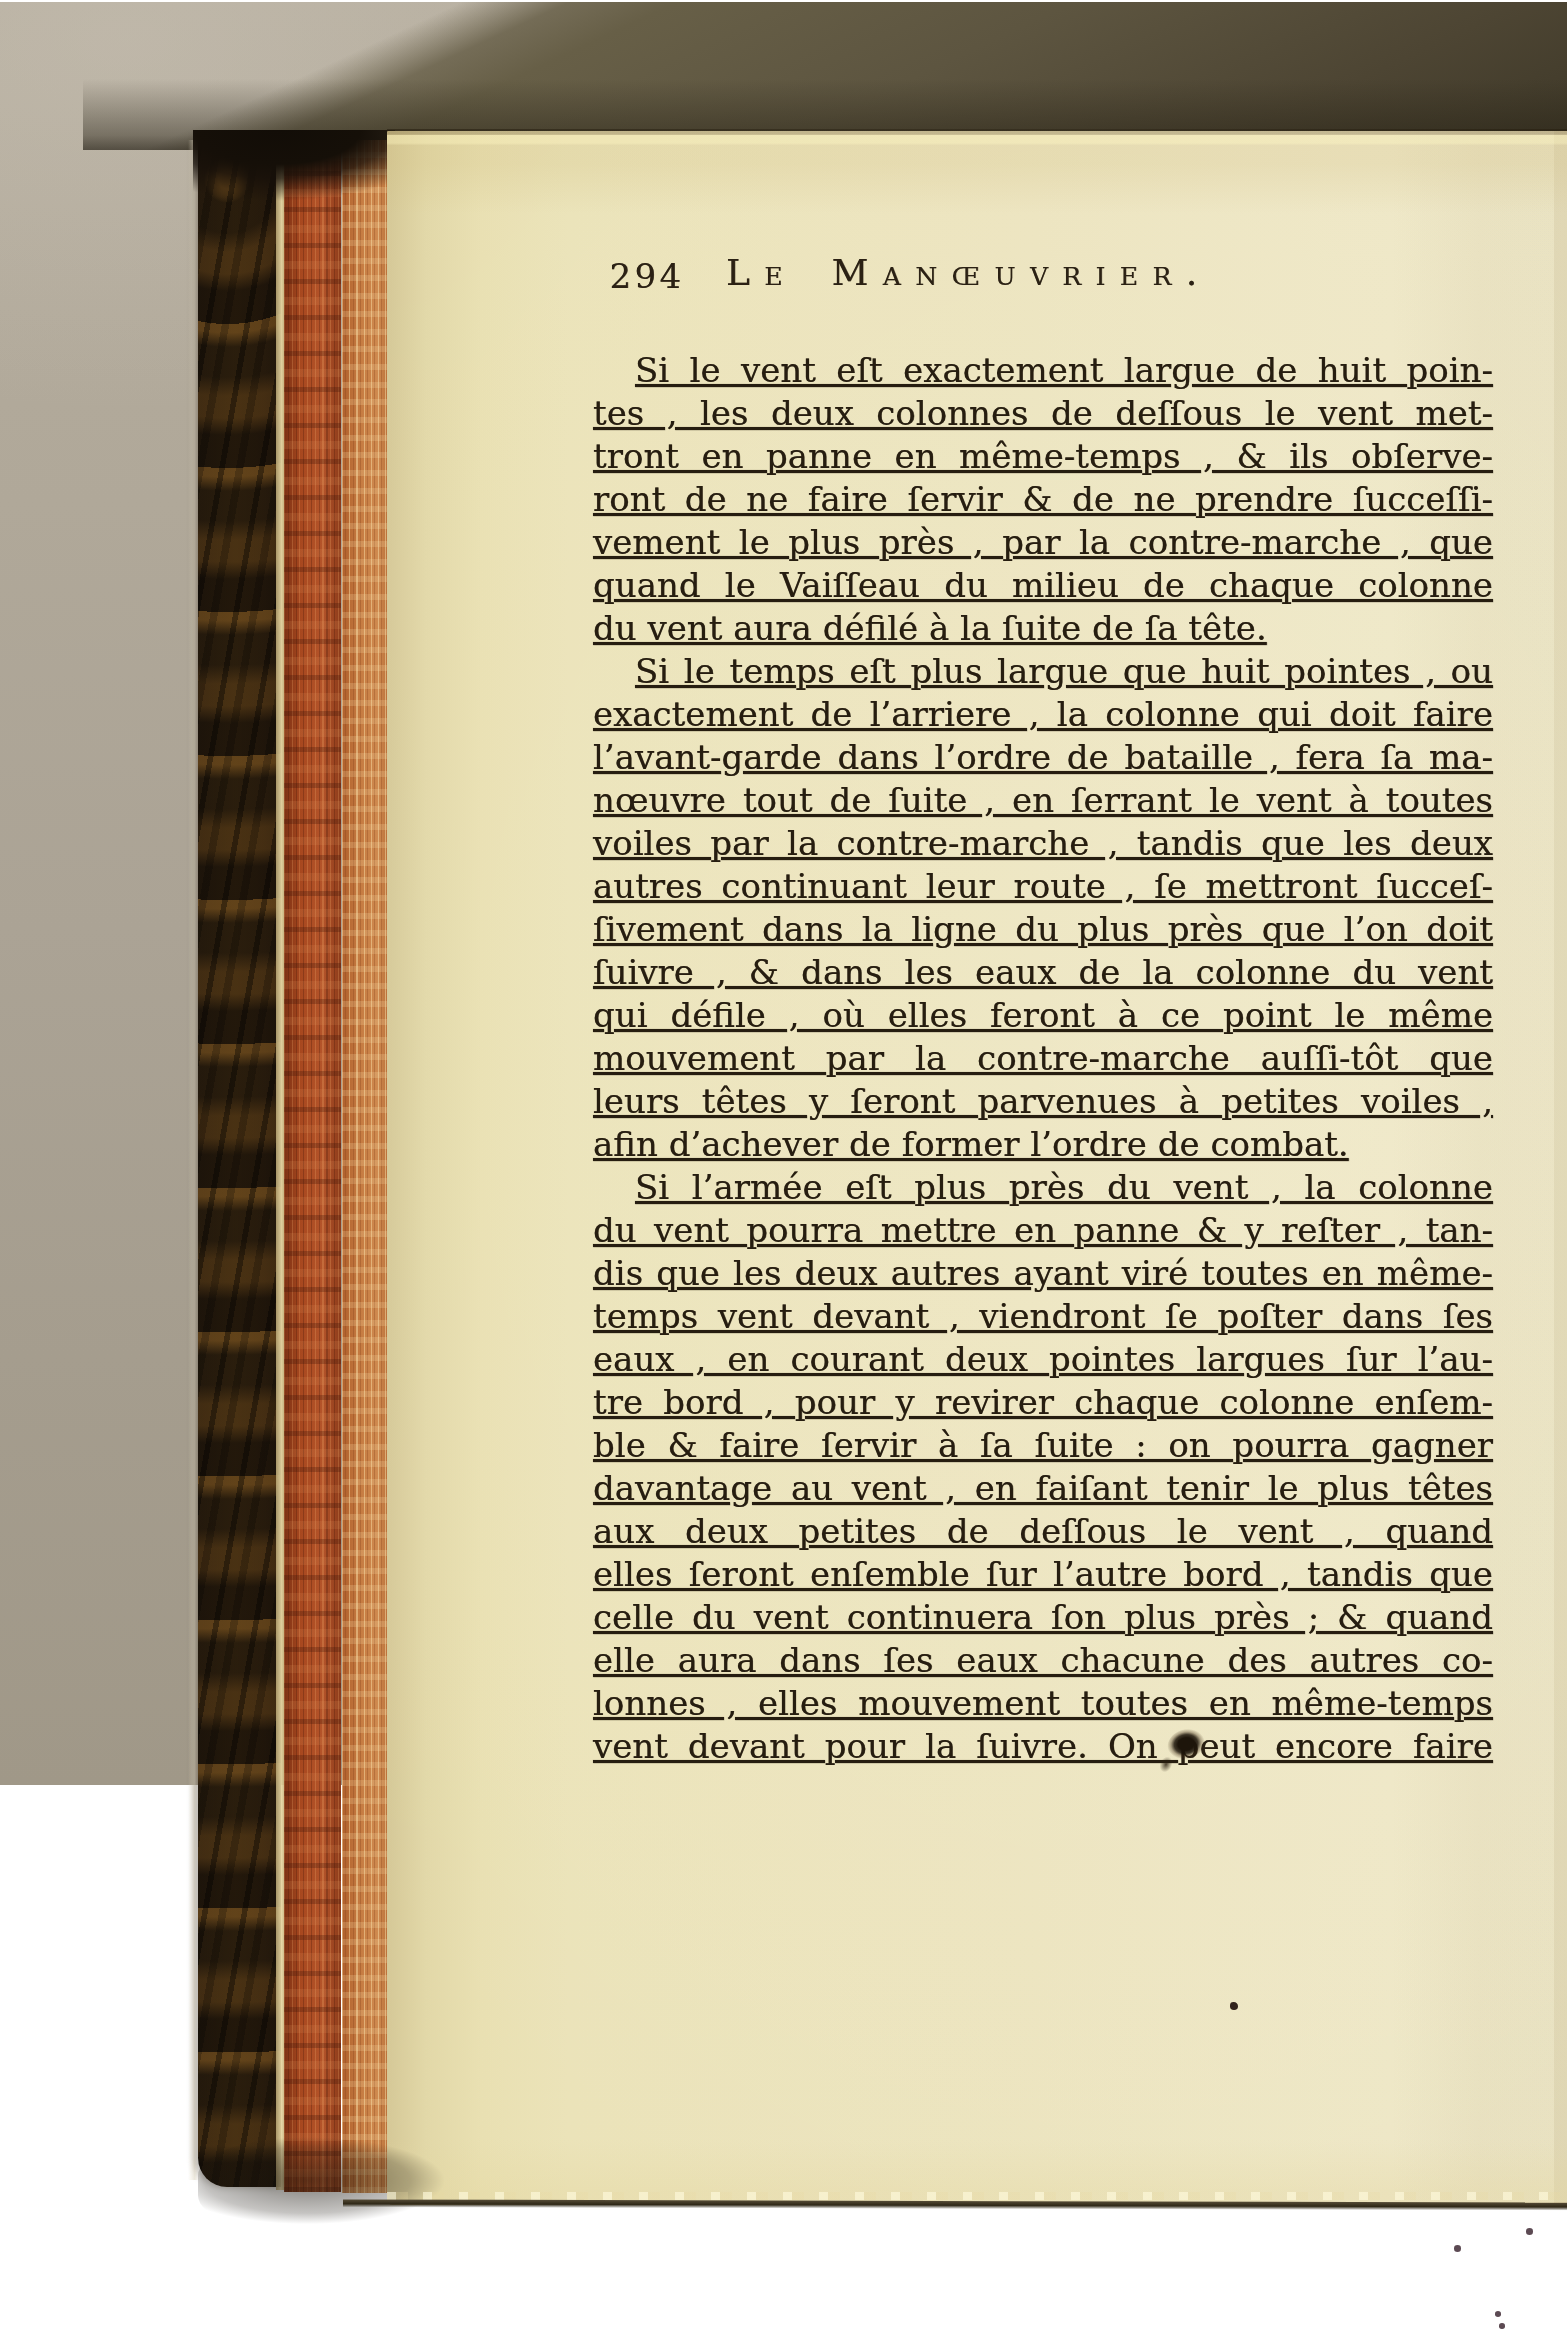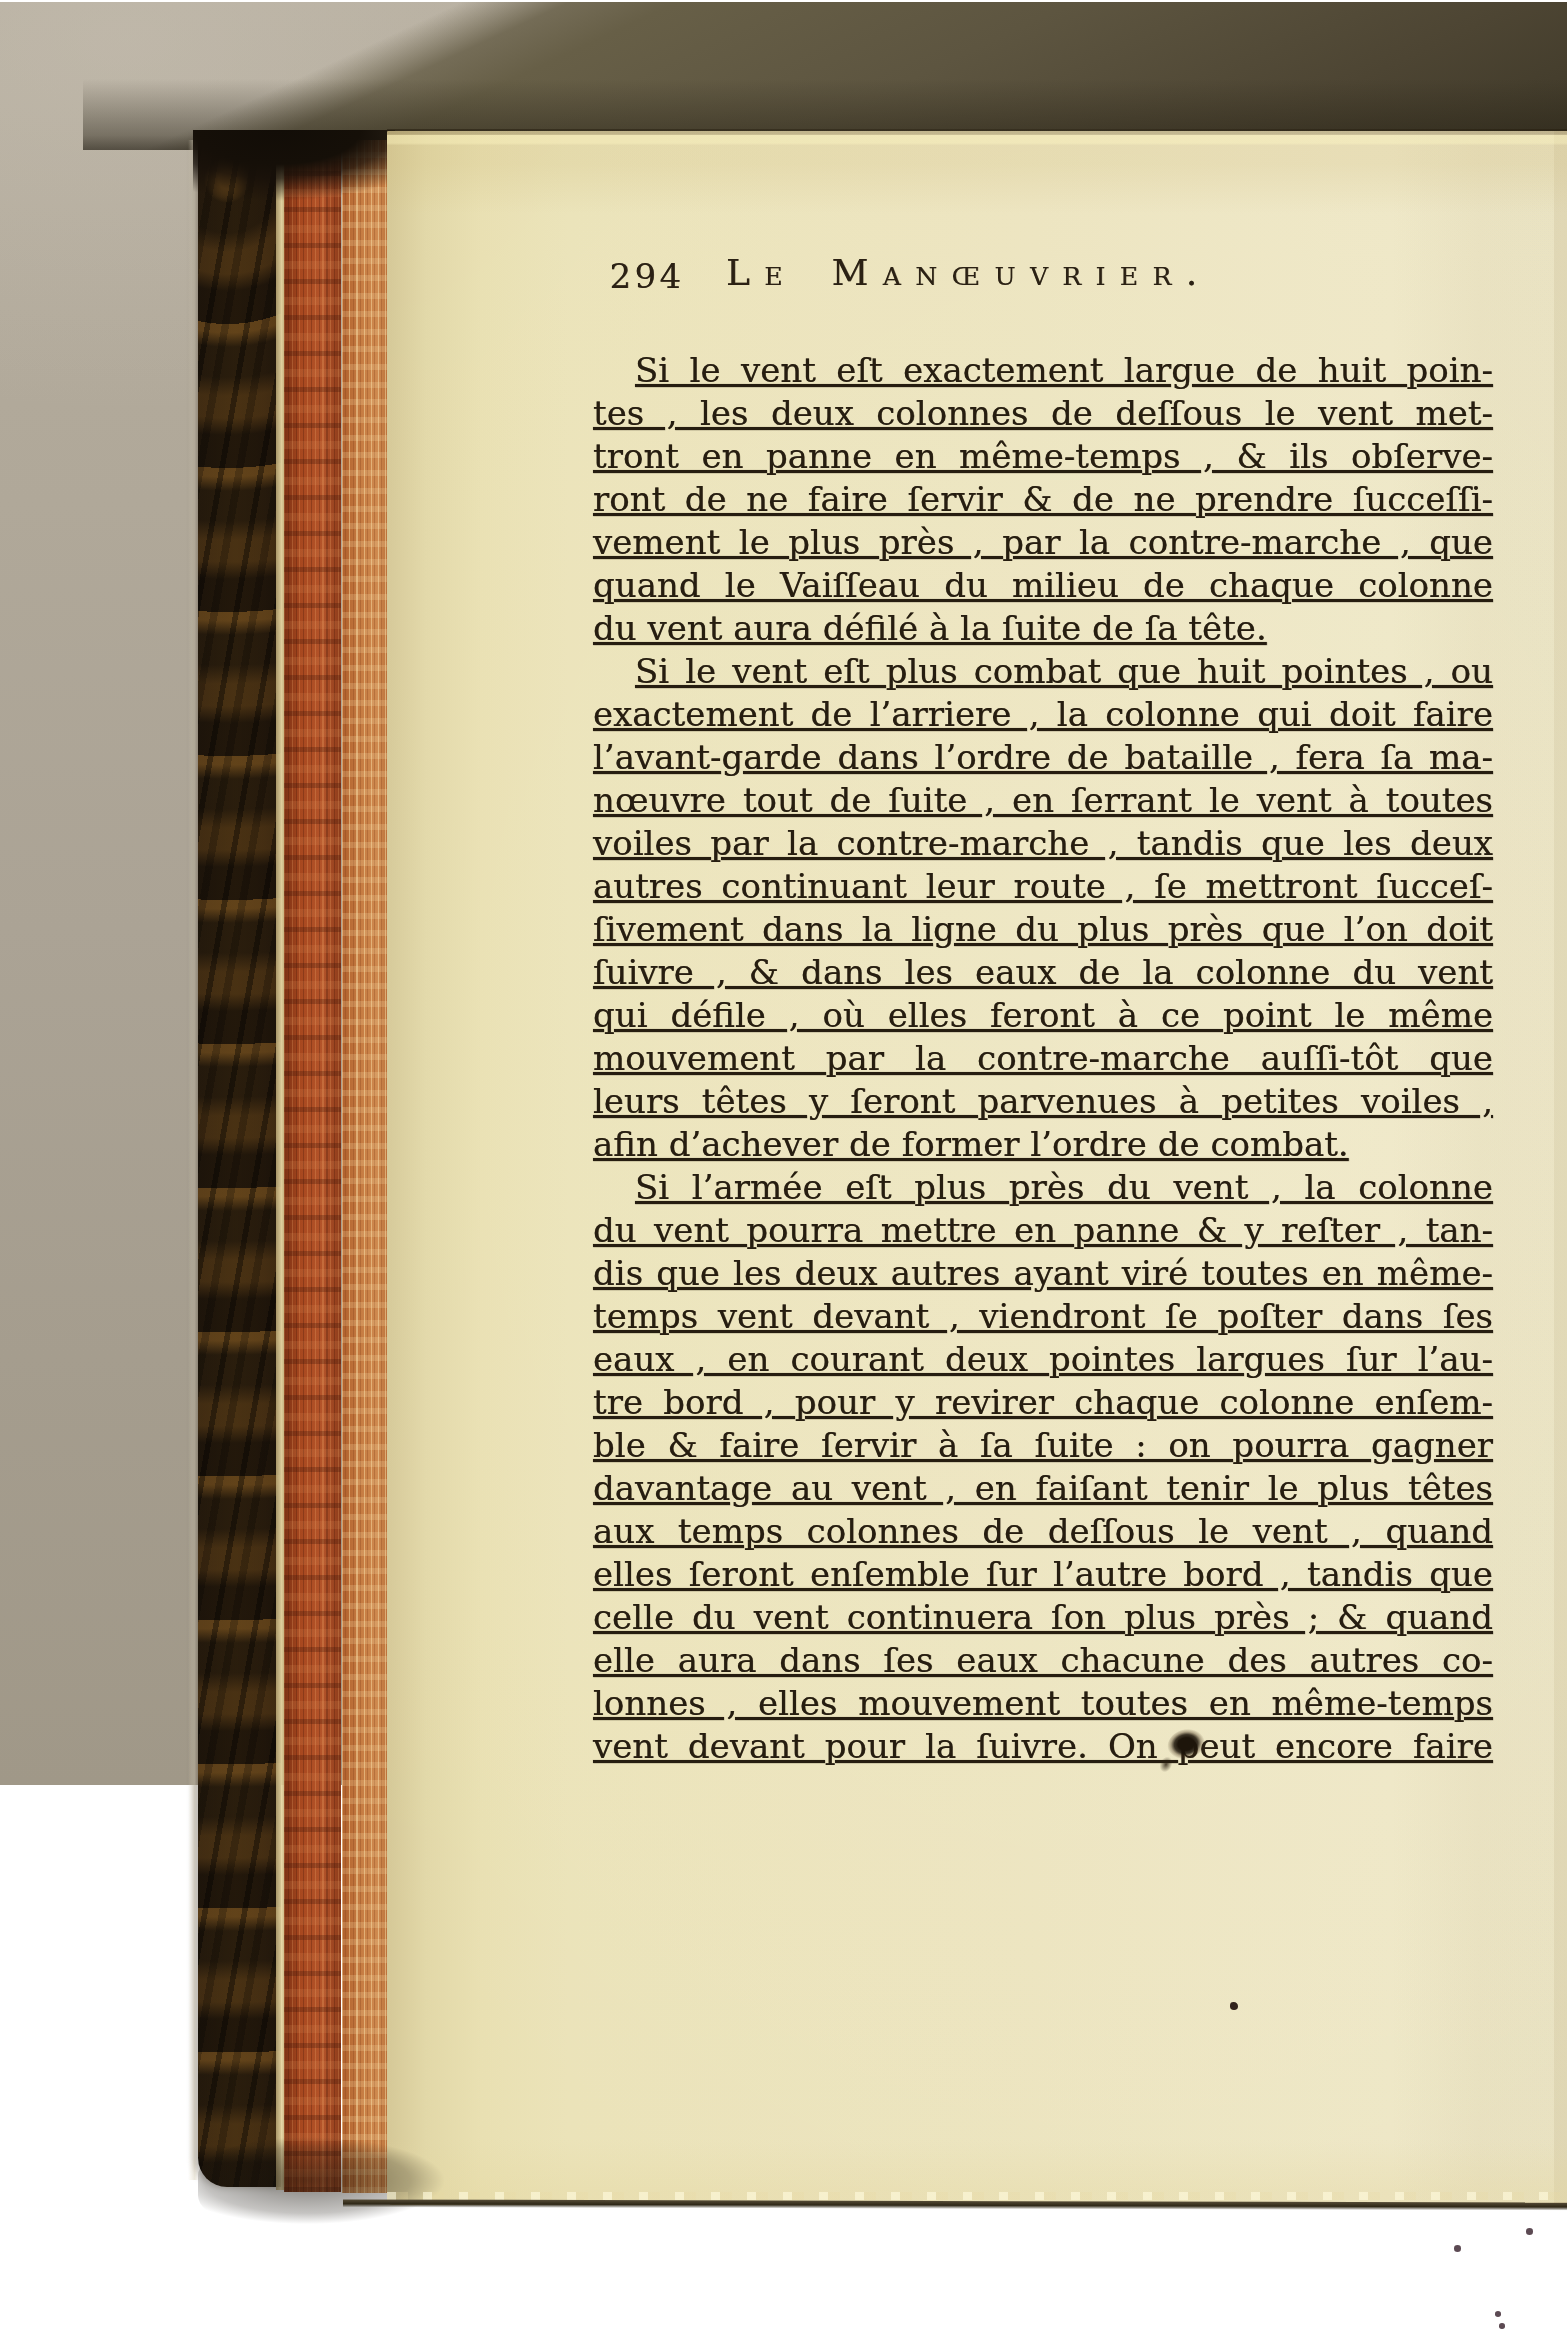--- a/index.html
+++ b/index.html
@@ -230,41 +230,41 @@
   </div>
 
   <div class="text-block" id="text-block">
       <div class="line first">Si le vent eſt exactement largue de huit poin-</div>
       <div class="line">tes , les deux colonnes de deſſous le vent met-</div>
       <div class="line">tront en panne en même-temps , &amp; ils obſerve-</div>
       <div class="line">ront de ne faire ſervir &amp; de ne prendre ſucceſſi-</div>
       <div class="line">vement le plus près , par la contre-marche , que</div>
       <div class="line">quand le Vaiſſeau du milieu de chaque colonne</div>
       <div class="line end">du vent aura défilé à la ſuite de ſa tête.</div>
-      <div class="line first">Si le vent eſt plus combat que huit pointes , ou</div>
+      <div class="line first">Si le temps eſt plus largue que huit pointes , ou</div>
       <div class="line">exactement de l’arriere , la colonne qui doit faire</div>
       <div class="line">l’avant-garde dans l’ordre de bataille , fera ſa ma-</div>
       <div class="line">nœuvre tout de ſuite , en ſerrant le vent à toutes</div>
       <div class="line">voiles par la contre-marche , tandis que les deux</div>
       <div class="line">autres continuant leur route , ſe mettront ſucceſ-</div>
       <div class="line">ſivement dans la ligne du plus près que l’on doit</div>
       <div class="line">ſuivre , &amp; dans les eaux de la colonne du vent</div>
       <div class="line">qui défile , où elles feront à ce point le même</div>
       <div class="line">mouvement par la contre-marche auſſi-tôt que</div>
       <div class="line">leurs têtes y ſeront parvenues à petites voiles ,</div>
       <div class="line end">afin d’achever de former l’ordre de combat.</div>
       <div class="line first">Si l’armée eſt plus près du vent , la colonne</div>
       <div class="line">du vent pourra mettre en panne &amp; y reſter , tan-</div>
       <div class="line">dis que les deux autres ayant viré toutes en même-</div>
       <div class="line">temps vent devant , viendront ſe poſter dans ſes</div>
       <div class="line">eaux , en courant deux pointes largues ſur l’au-</div>
       <div class="line">tre bord , pour y revirer chaque colonne enſem-</div>
       <div class="line">ble &amp; faire ſervir à ſa ſuite : on pourra gagner</div>
       <div class="line">davantage au vent , en faiſant tenir le plus têtes</div>
-      <div class="line">aux temps colonnes de deſſous le vent , quand</div>
+      <div class="line">aux deux petites de deſſous le vent , quand</div>
       <div class="line">elles ſeront enſemble ſur l’autre bord , tandis que</div>
       <div class="line">celle du vent continuera ſon plus près ; &amp; quand</div>
       <div class="line">elle aura dans ſes eaux chacune des autres co-</div>
       <div class="line">lonnes , elles mouvement toutes en même-temps</div>
       <div class="line">vent devant pour la ſuivre. On peut encore faire</div>
     </div>
 
   <div class="ink-blot"></div>
   <div class="ink-blot-tail"></div>
   <div class="ink-speck"></div>

